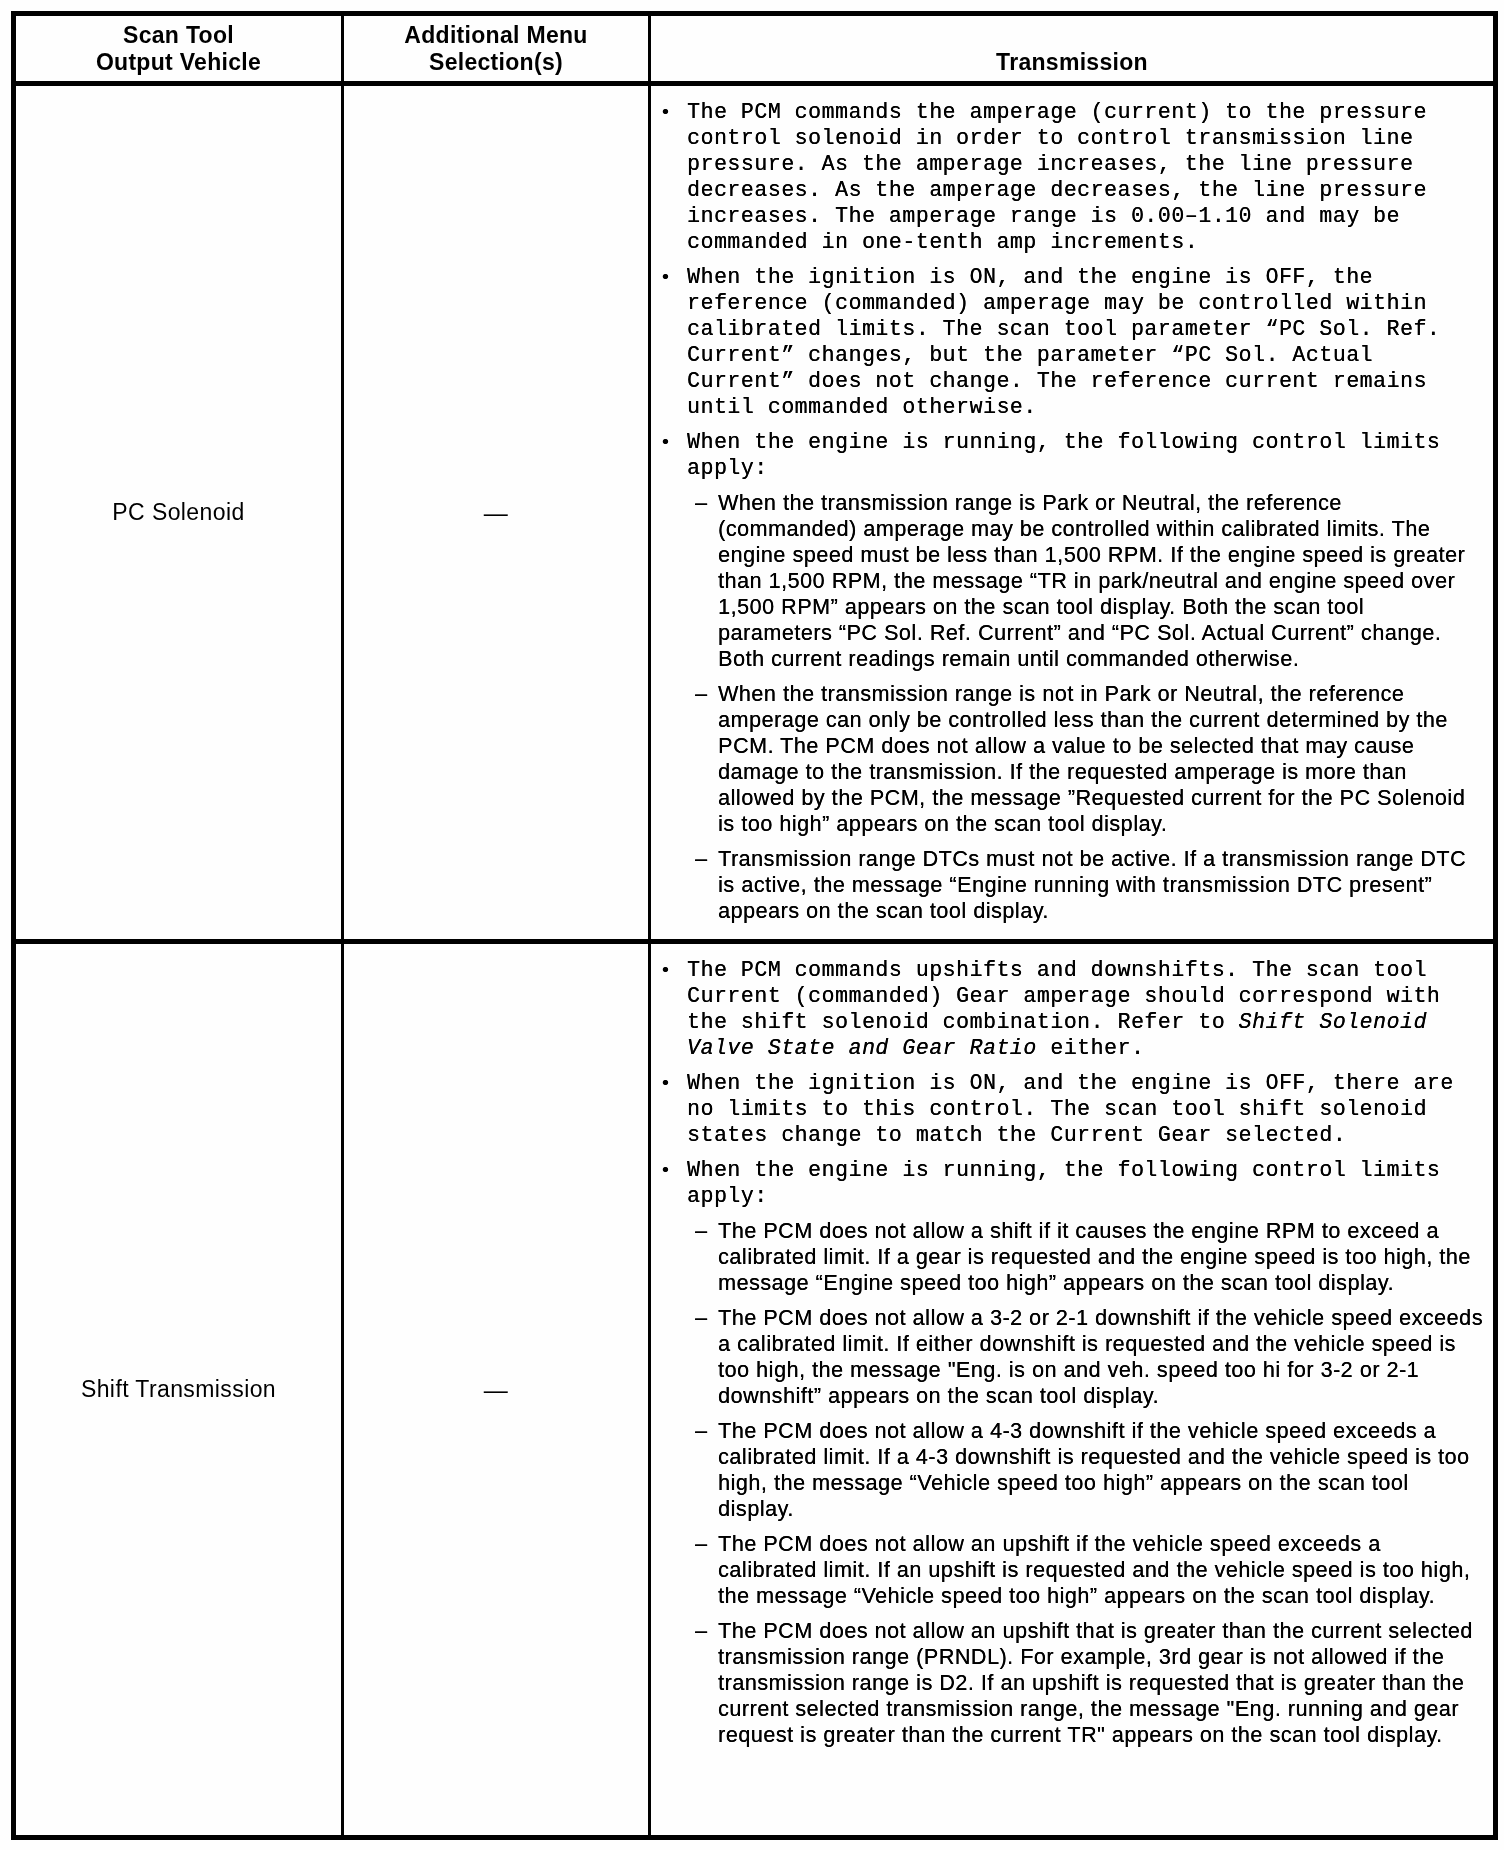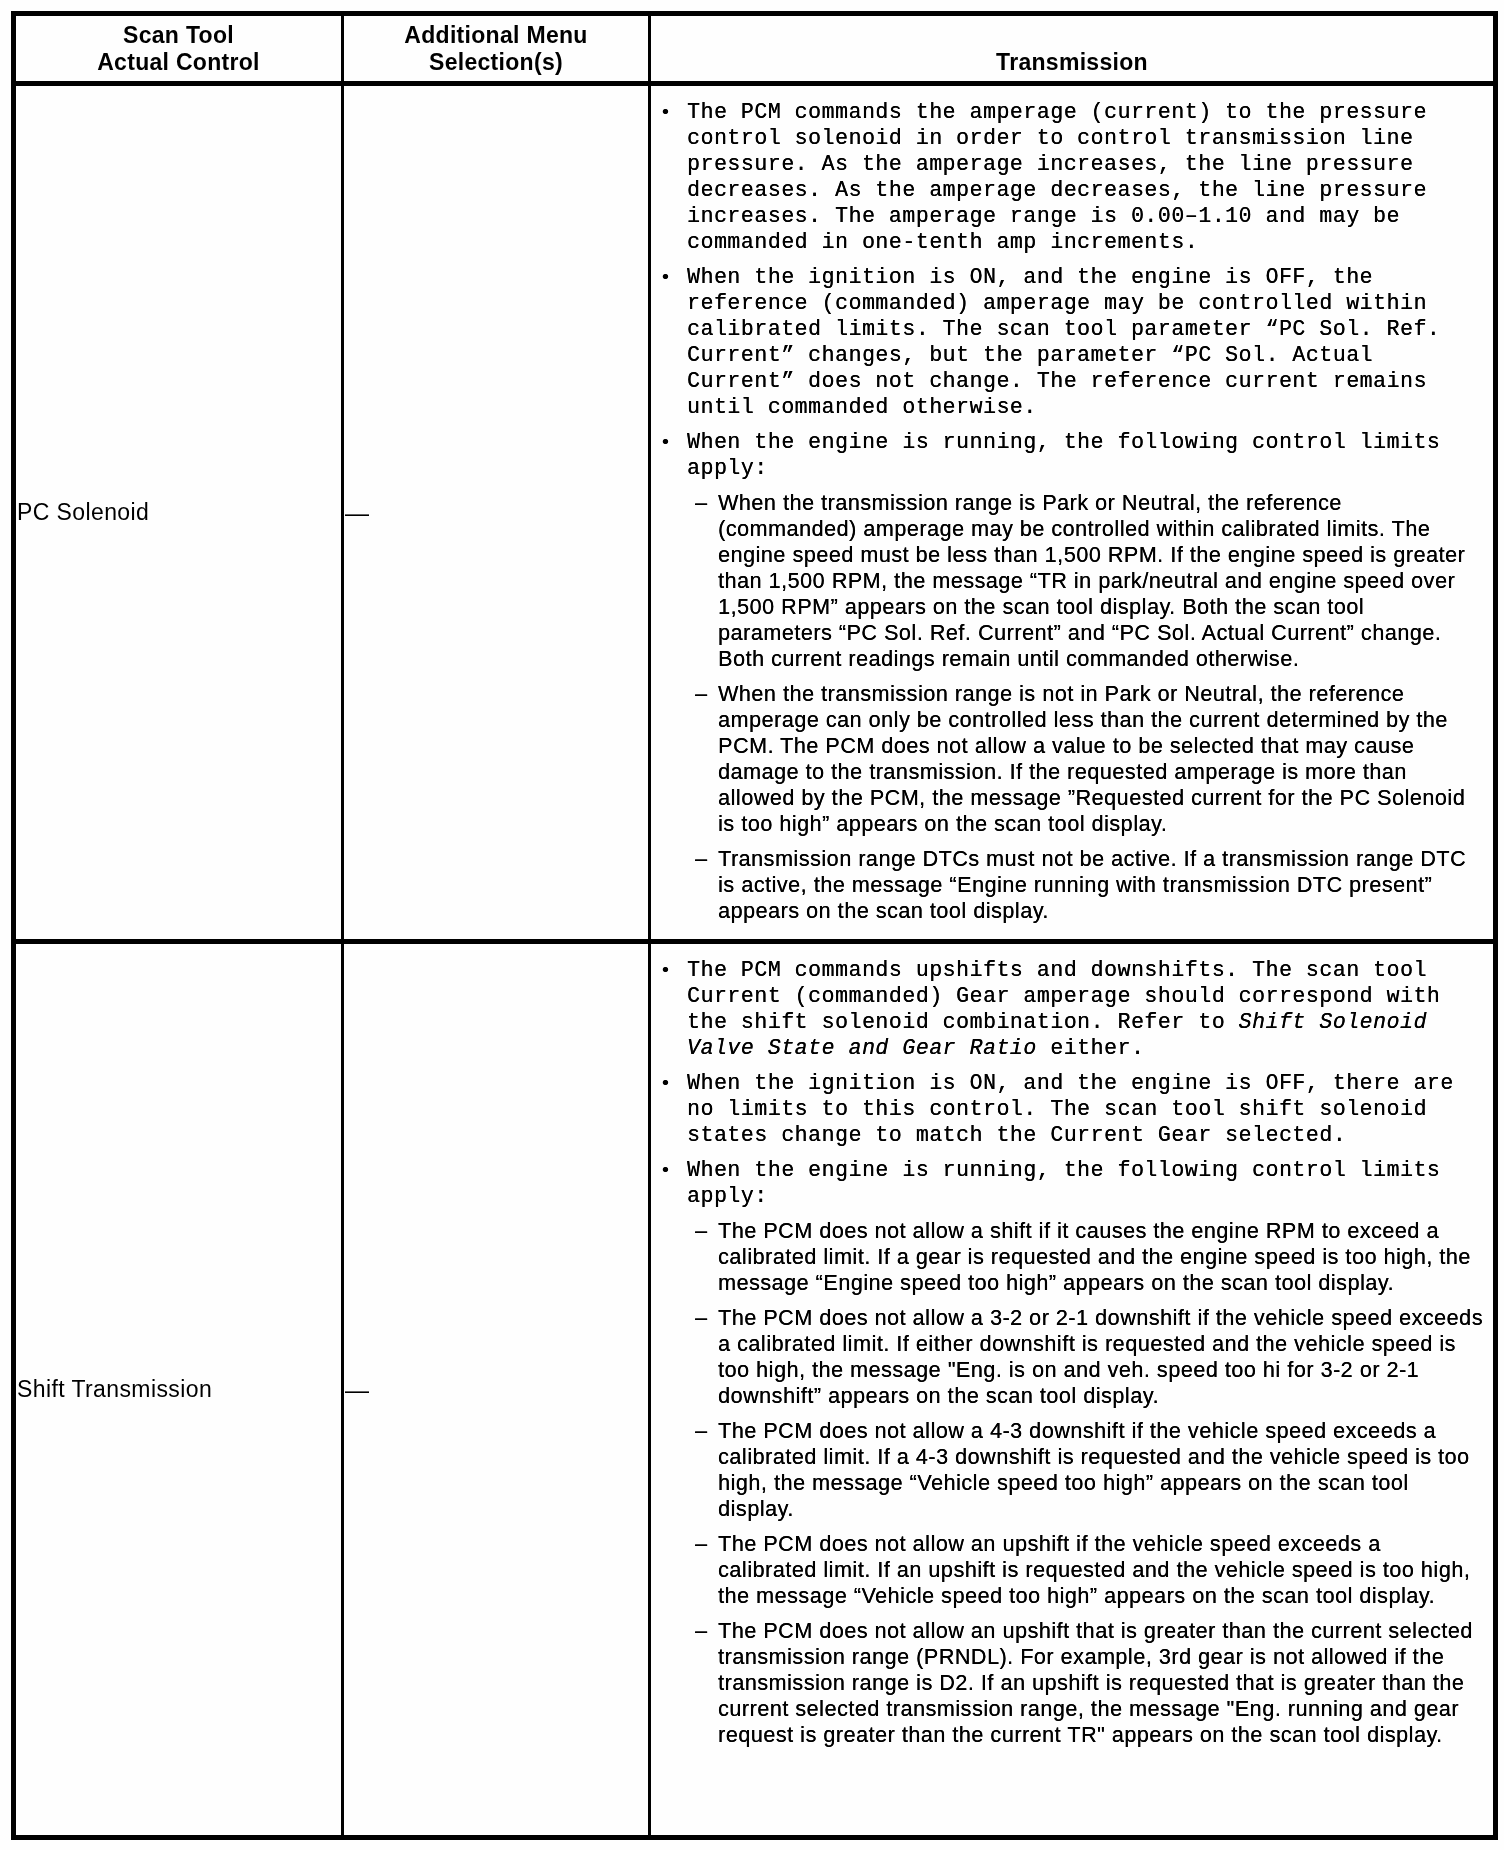--- a/index.html
+++ b/index.html
@@ -31,21 +31,21 @@
     font-size: 23px;
     font-weight: bold;
     line-height: 27px;
     text-align: center;
     vertical-align: bottom;
     padding: 6px 4px 5px 4px;
     letter-spacing: 0.3px;
   }
   .doc-table tbody tr.row-0 td { border-bottom: 5px solid #000; }
   td.cell-control, td.cell-menu {
-    text-align: left;
+    text-align: center;
     vertical-align: middle;
     font-size: 23px;
     letter-spacing: 0.4px;
   }
   td.cell-menu { font-size: 24px; }
   td.cell-description {
     vertical-align: top;
     padding: 13px 10px 6px 8px;
     font-size: 21.5px;
     line-height: 26px;
@@ -76,21 +76,21 @@
   <table class="doc-table">
     <colgroup>
       <col style="width:329px">
       <col style="width:307px">
       <col style="width:846px">
     </colgroup>
     <thead>
       <tr style="height:62px;">
         <th>
           <div>Scan Tool</div>
-          <div>Actual Control</div>
+          <div>Output Vehicle</div>
         </th>
         <th>
           <div>Additional Menu</div>
           <div>Selection(s)</div>
         </th>
         <th>
           <div>Transmission</div>
         </th>
       </tr>
     </thead>

